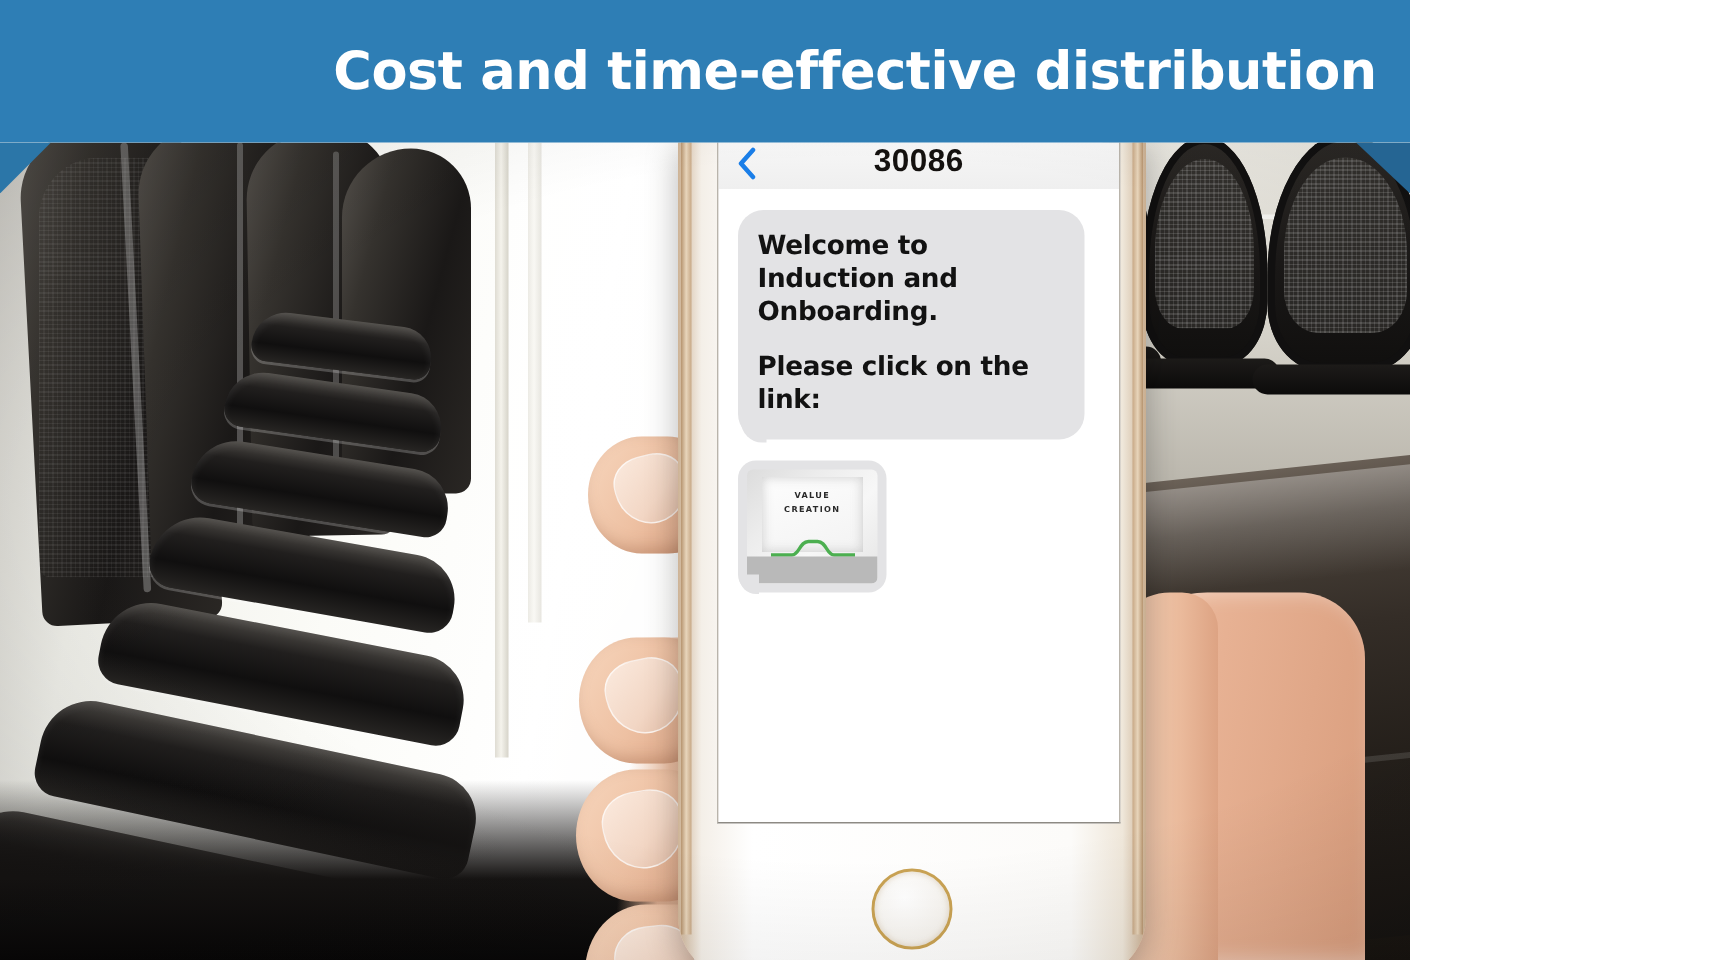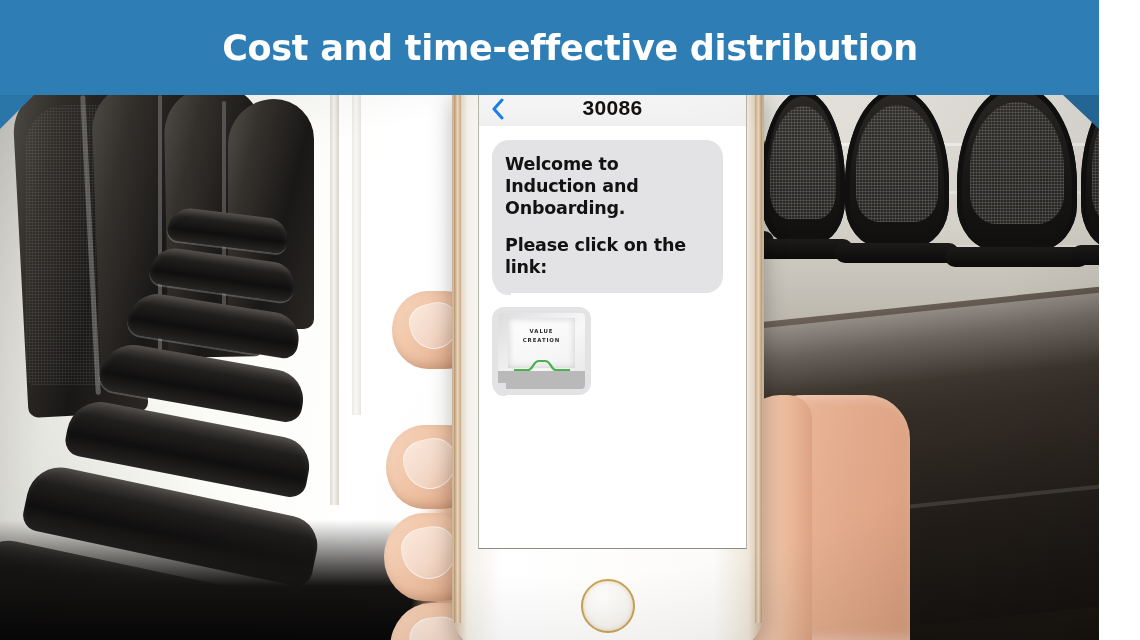--- a/index.html
+++ b/index.html
@@ -2,21 +2,21 @@
 <html><head>
 <meta charset="utf-8">
 <title>Cost and time-effective distribution</title>
 <style>
   html,body{margin:0;padding:0;background:#fff;}
   body{
     font-family:"Liberation Sans", sans-serif;
     width:1140px;height:640px;overflow:hidden;
   }
   #slide{
-    position:relative;width:1099px;height:640px;overflow:hidden;background:#ffffff;
+    position:relative;width:940px;height:640px;overflow:hidden;background:#ffffff;
   }
 
   
   .banner{
     position:absolute;left:0;top:0;width:1140px;height:95px;
     background:#2e7eb5;
     display:flex;align-items:center;justify-content:center;
     z-index:40;
   }
   .banner-title{

